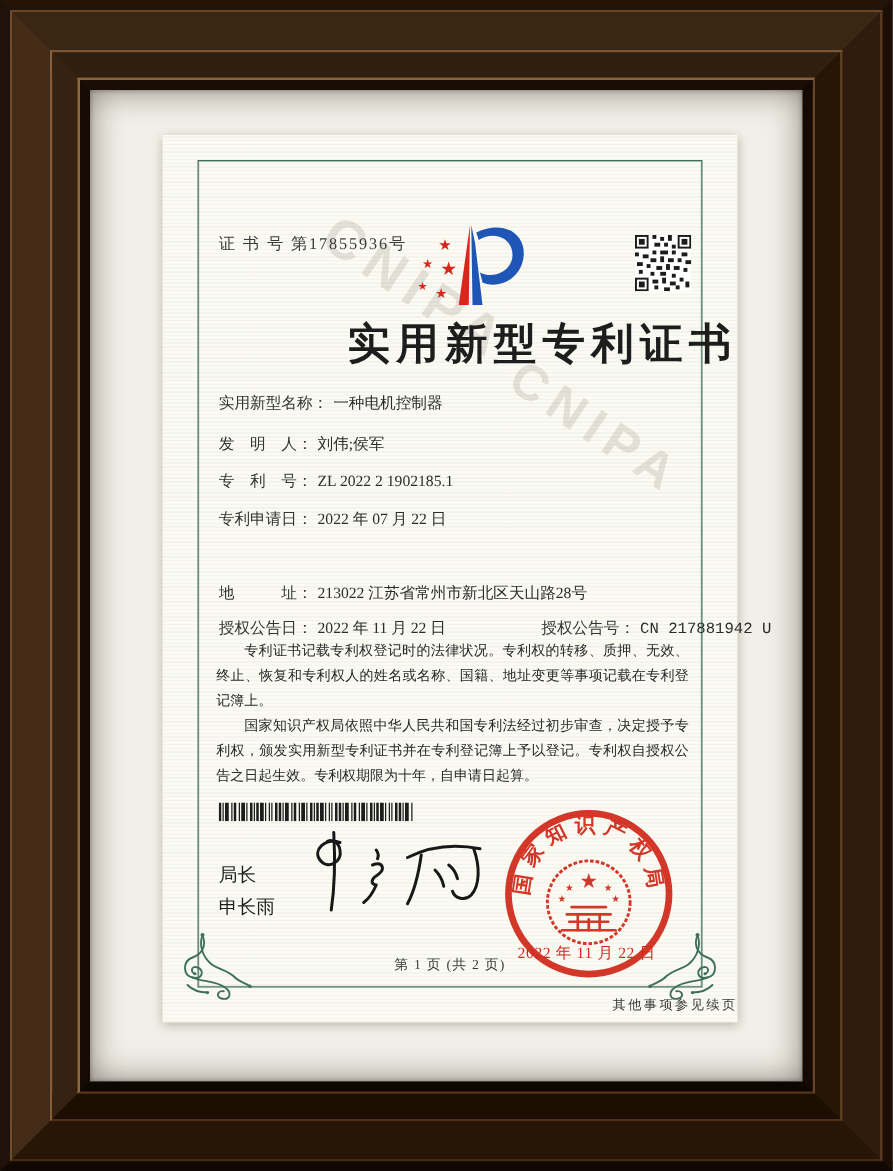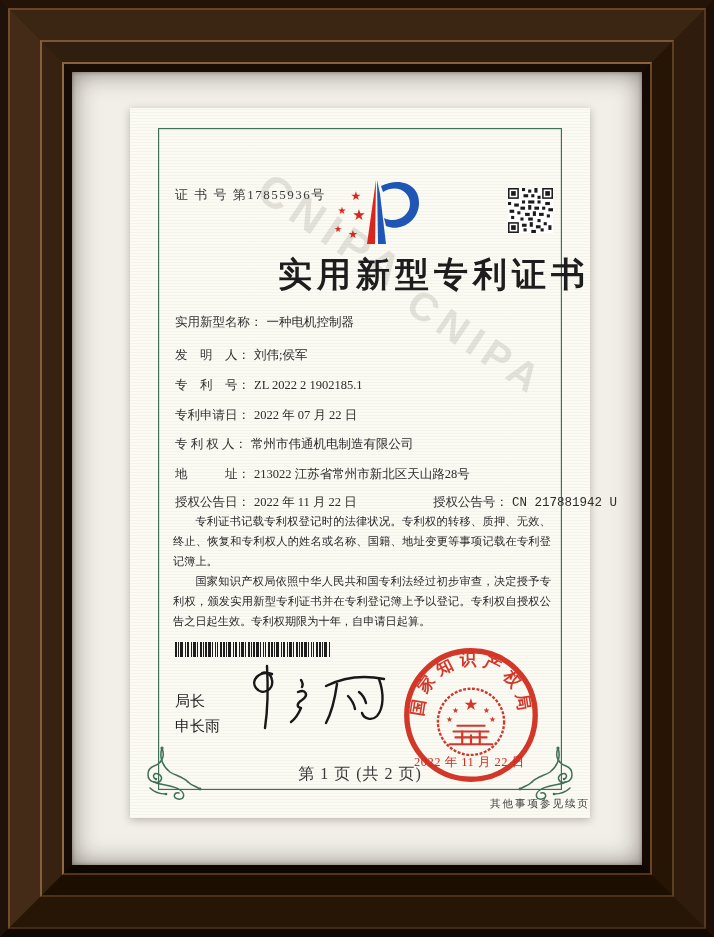--- a/index.html
+++ b/index.html
@@ -43,21 +43,21 @@
          line-height:1.78;color:#28282a;text-align:justify;}
   .paras p{margin:0;text-indent:2em;}
   .barcode{position:absolute;left:45px;top:534px;}
   .issuer{position:absolute;left:45px;top:580px;font-family:"Liberation Sans","DejaVu Sans",sans-serif;
           font-size:15px;color:#1f1f1f;line-height:25px;}
   .signature{position:absolute;left:108px;top:552px;}
   .seal{position:absolute;left:268px;top:534px;mix-blend-mode:multiply;opacity:.93;}
   .sealdate{position:absolute;left:284px;top:646px;width:130px;font-size:12.5px;
             color:#cf2a1d;letter-spacing:.5px;white-space:nowrap;}
   .pageinfo{position:absolute;left:28px;top:656px;width:404px;text-align:center;
-            font-size:16px;color:#3a3a3a;letter-spacing:1px;}
+            font-size:11px;color:#3a3a3a;letter-spacing:1px;}
   .contnote{position:absolute;left:0;top:689px;width:100%;text-align:right;
             font-size:10.5px;color:#3a3a3a;letter-spacing:2px;}
 </style>
 </head>
 <body>
 
 <div class="scene">
 
   <div class="fb b1"></div>
   <div class="fb b2"></div>
@@ -182,23 +182,20 @@
       </div>
       <div class="frow" style="top:239px">
         <span class="lab">发　明　人：</span><span class="val">刘伟;侯军</span>
       </div>
       <div class="frow" style="top:269px">
         <span class="lab">专　利　号：</span><span class="val">ZL 2022 2 1902185.1</span>
       </div>
       <div class="frow" style="top:299px">
         <span class="lab">专利申请日：</span><span class="val">2022 年 07 月 22 日</span>
       </div>
-      <div class="frow" style="top:328px">
-        <span class="lab">专 利 权 人：</span><span class="val">常州市伟通机电制造有限公司</span>
-      </div>
       <div class="frow" style="top:358px">
         <span class="lab">地　　　址：</span><span class="val">213022 江苏省常州市新北区天山路28号</span>
       </div>
       <div class="frow" style="top:386px">
         <span class="lab">授权公告日：</span><span class="val">2022 年 11 月 22 日</span>
         <span class="pair2">
           <span class="lab">授权公告号：</span><span class="val">CN 217881942 U</span>
         </span>
       </div>
 

